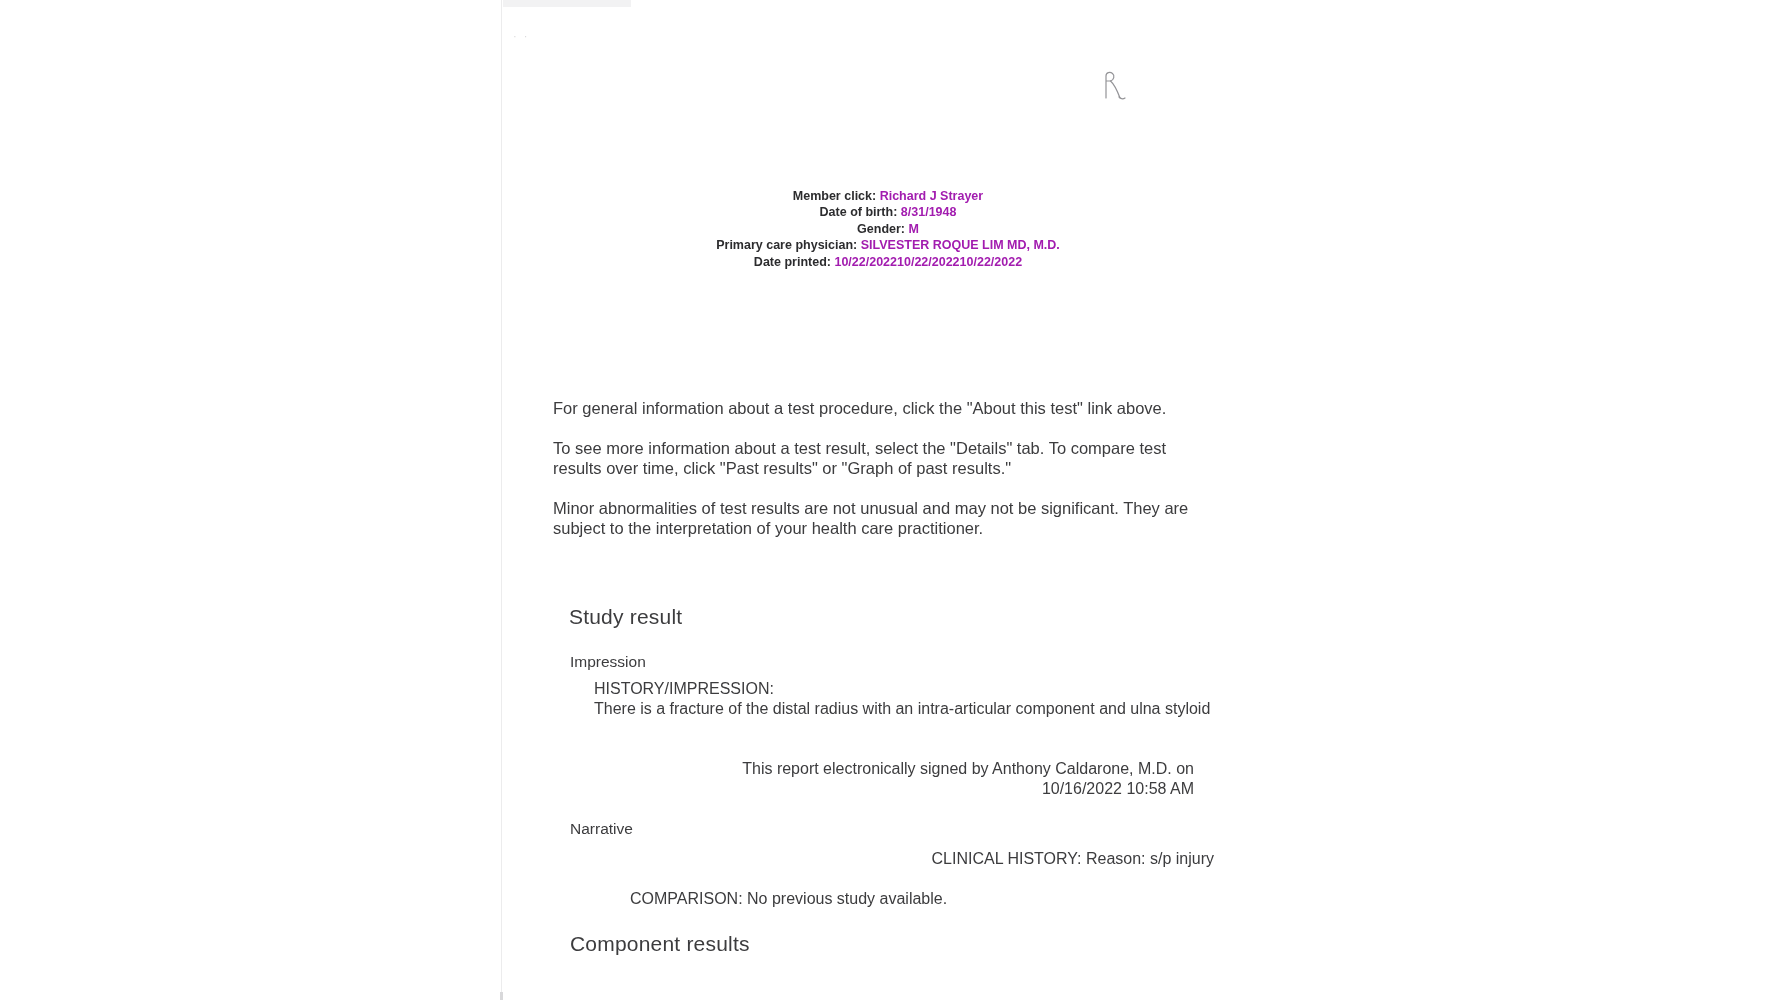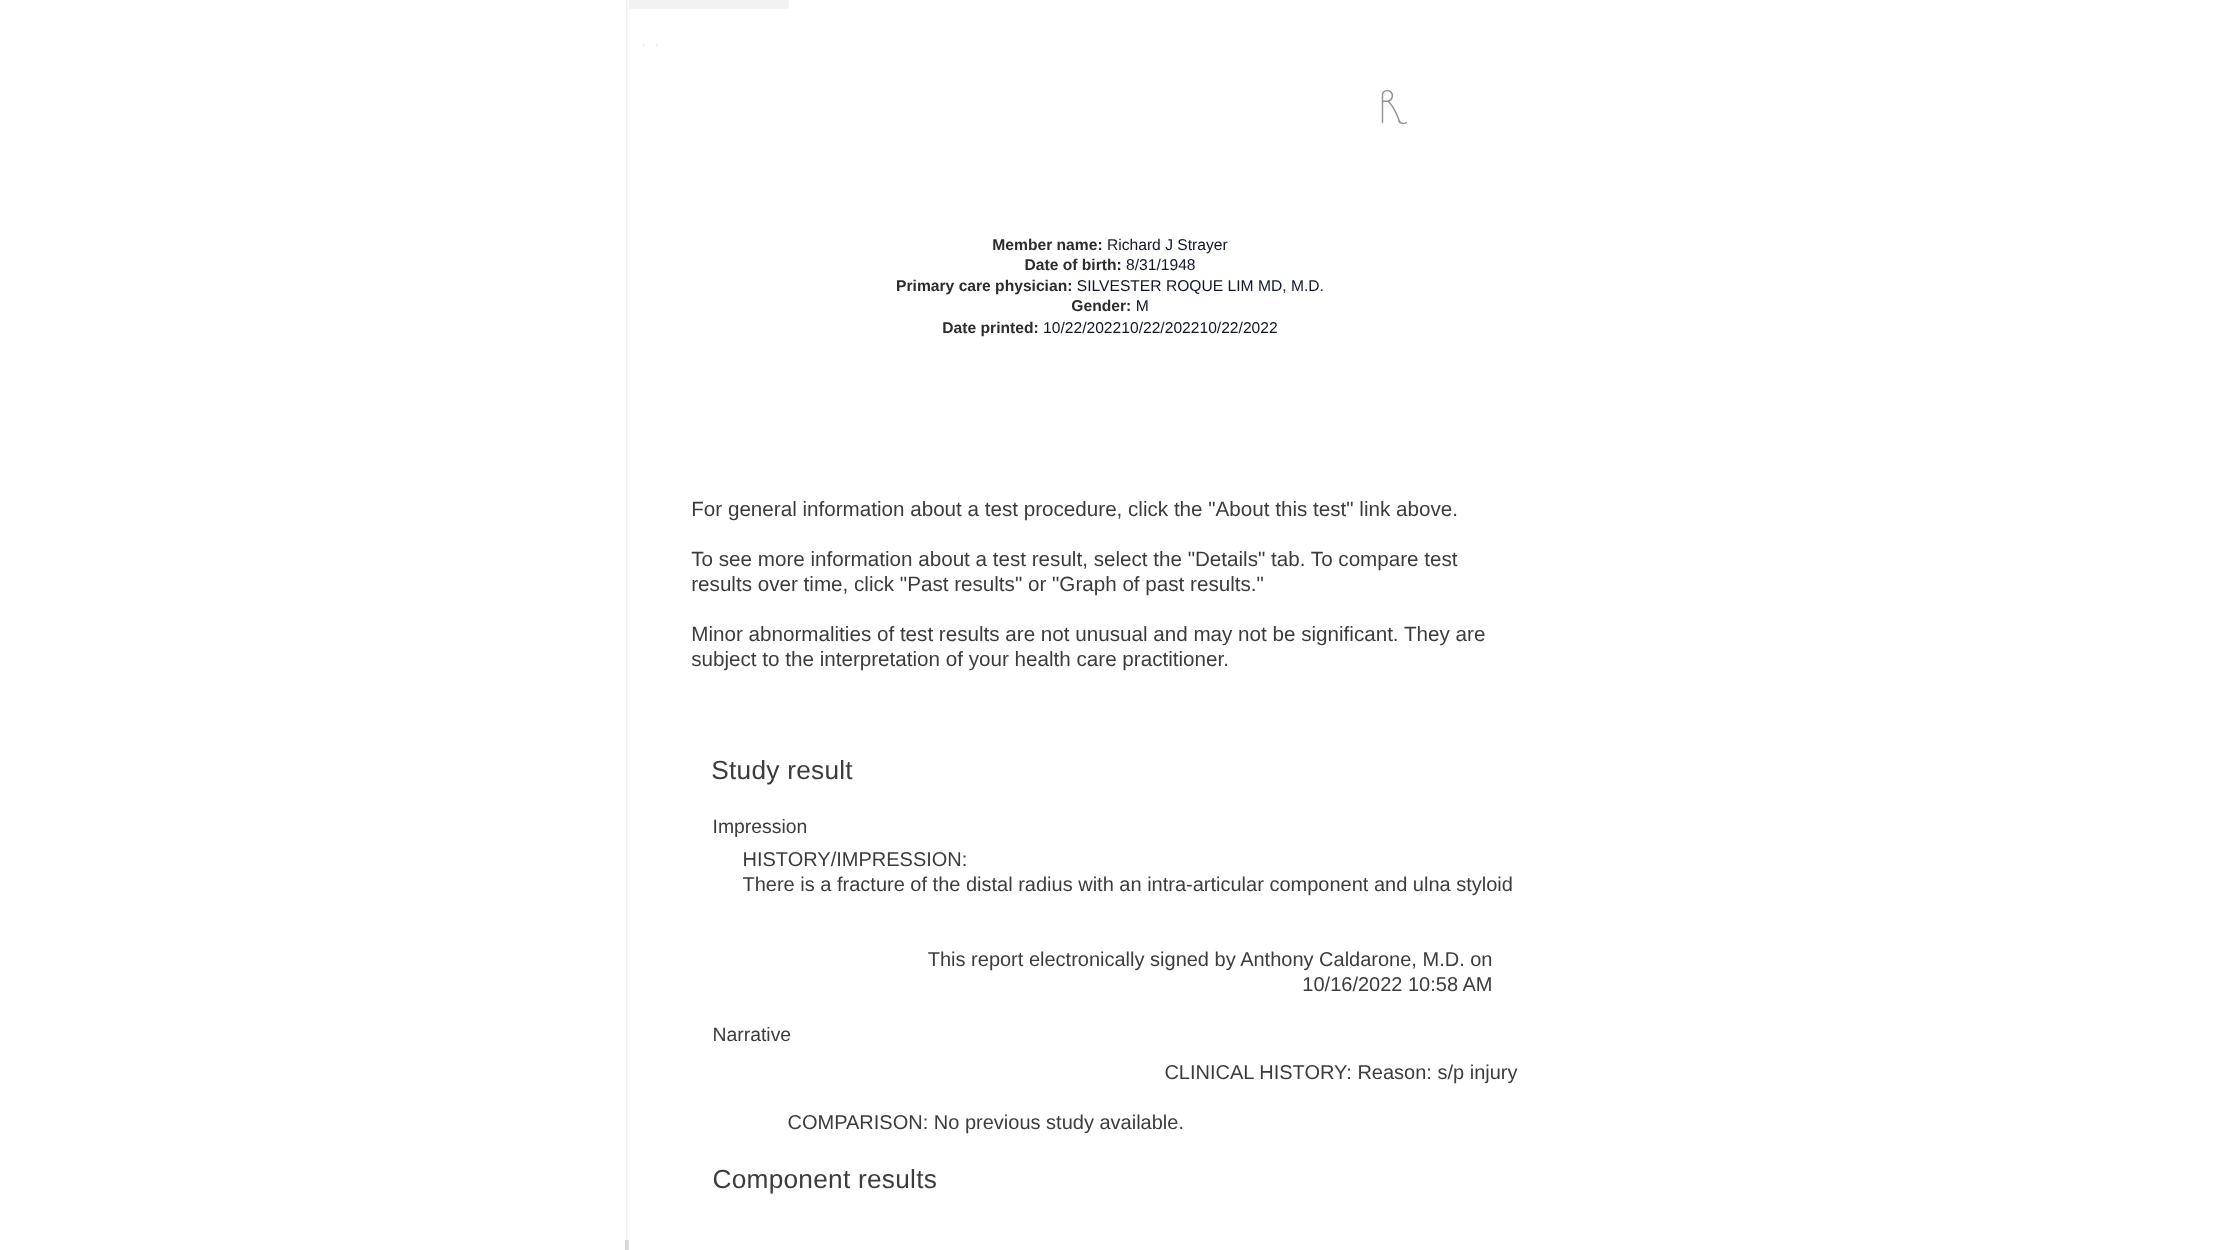--- a/index.html
+++ b/index.html
@@ -95,22 +95,22 @@
     color: #3a3a3c;
   }
   .header-block .row {
     white-space: nowrap;
   }
   .header-block .lbl {
     font-weight: bold;
     color: #2c2c2e;
   }
   .header-block .val {
-    font-weight: normal;
-    color: #0f172a;
+    font-weight: bold;
+    color: #a21caf;
   }
 
   
   .intro {
     position: absolute;
     left: 553px;
     top: 398px;
     width: 660px;
     font-size: 16.5px;
     line-height: 20px;
@@ -178,34 +178,34 @@
   <div class="hand-mark">
     <svg width="36" height="36" viewBox="0 0 36 36" xmlns="http://www.w3.org/2000/svg">
       <path d="M8 30 L8 8 C8 4.5 12 3.5 14.5 5.5 C17 7.5 16 12 12.5 13 L8.5 13" fill="none" stroke="#6b6b70" stroke-width="1.2" stroke-linecap="round"></path>
       <path d="M12.5 13 C16 16 19 22 22 30" fill="none" stroke="#6b6b70" stroke-width="1.2" stroke-linecap="round"></path>
       <path d="M21 29 C23 31 25 31.5 27 30" fill="none" stroke="#6b6b70" stroke-width="1.2" stroke-linecap="round"></path>
     </svg>
   </div>
 
   <div class="header-block">
     <div class="row">
-      <span class="lbl">Member name:</span>
+      <span class="lbl">Member click:</span>
       <span class="val">Richard J Strayer</span>
     </div>
     <div class="row">
       <span class="lbl">Date of birth:</span>
       <span class="val">8/31/1948</span>
     </div>
     <div class="row">
+      <span class="lbl">Gender:</span>
+      <span class="val">M</span>
+    </div>
+    <div class="row">
       <span class="lbl">Primary care physician:</span>
       <span class="val">SILVESTER ROQUE LIM MD, M.D.</span>
-    </div>
-    <div class="row">
-      <span class="lbl">Gender:</span>
-      <span class="val">M</span>
     </div>
     <div class="row">
       <span class="lbl">Date printed:</span>
       <span class="val">10/22/202210/22/202210/22/2022</span>
     </div>
   </div>
 
   <div class="intro">
     <p>For general information about a test procedure, click the "About this test" link above.</p>
     <p>To see more information about a test result, select the "Details" tab. To compare test results over time, click "Past results" or "Graph of past results."</p>

